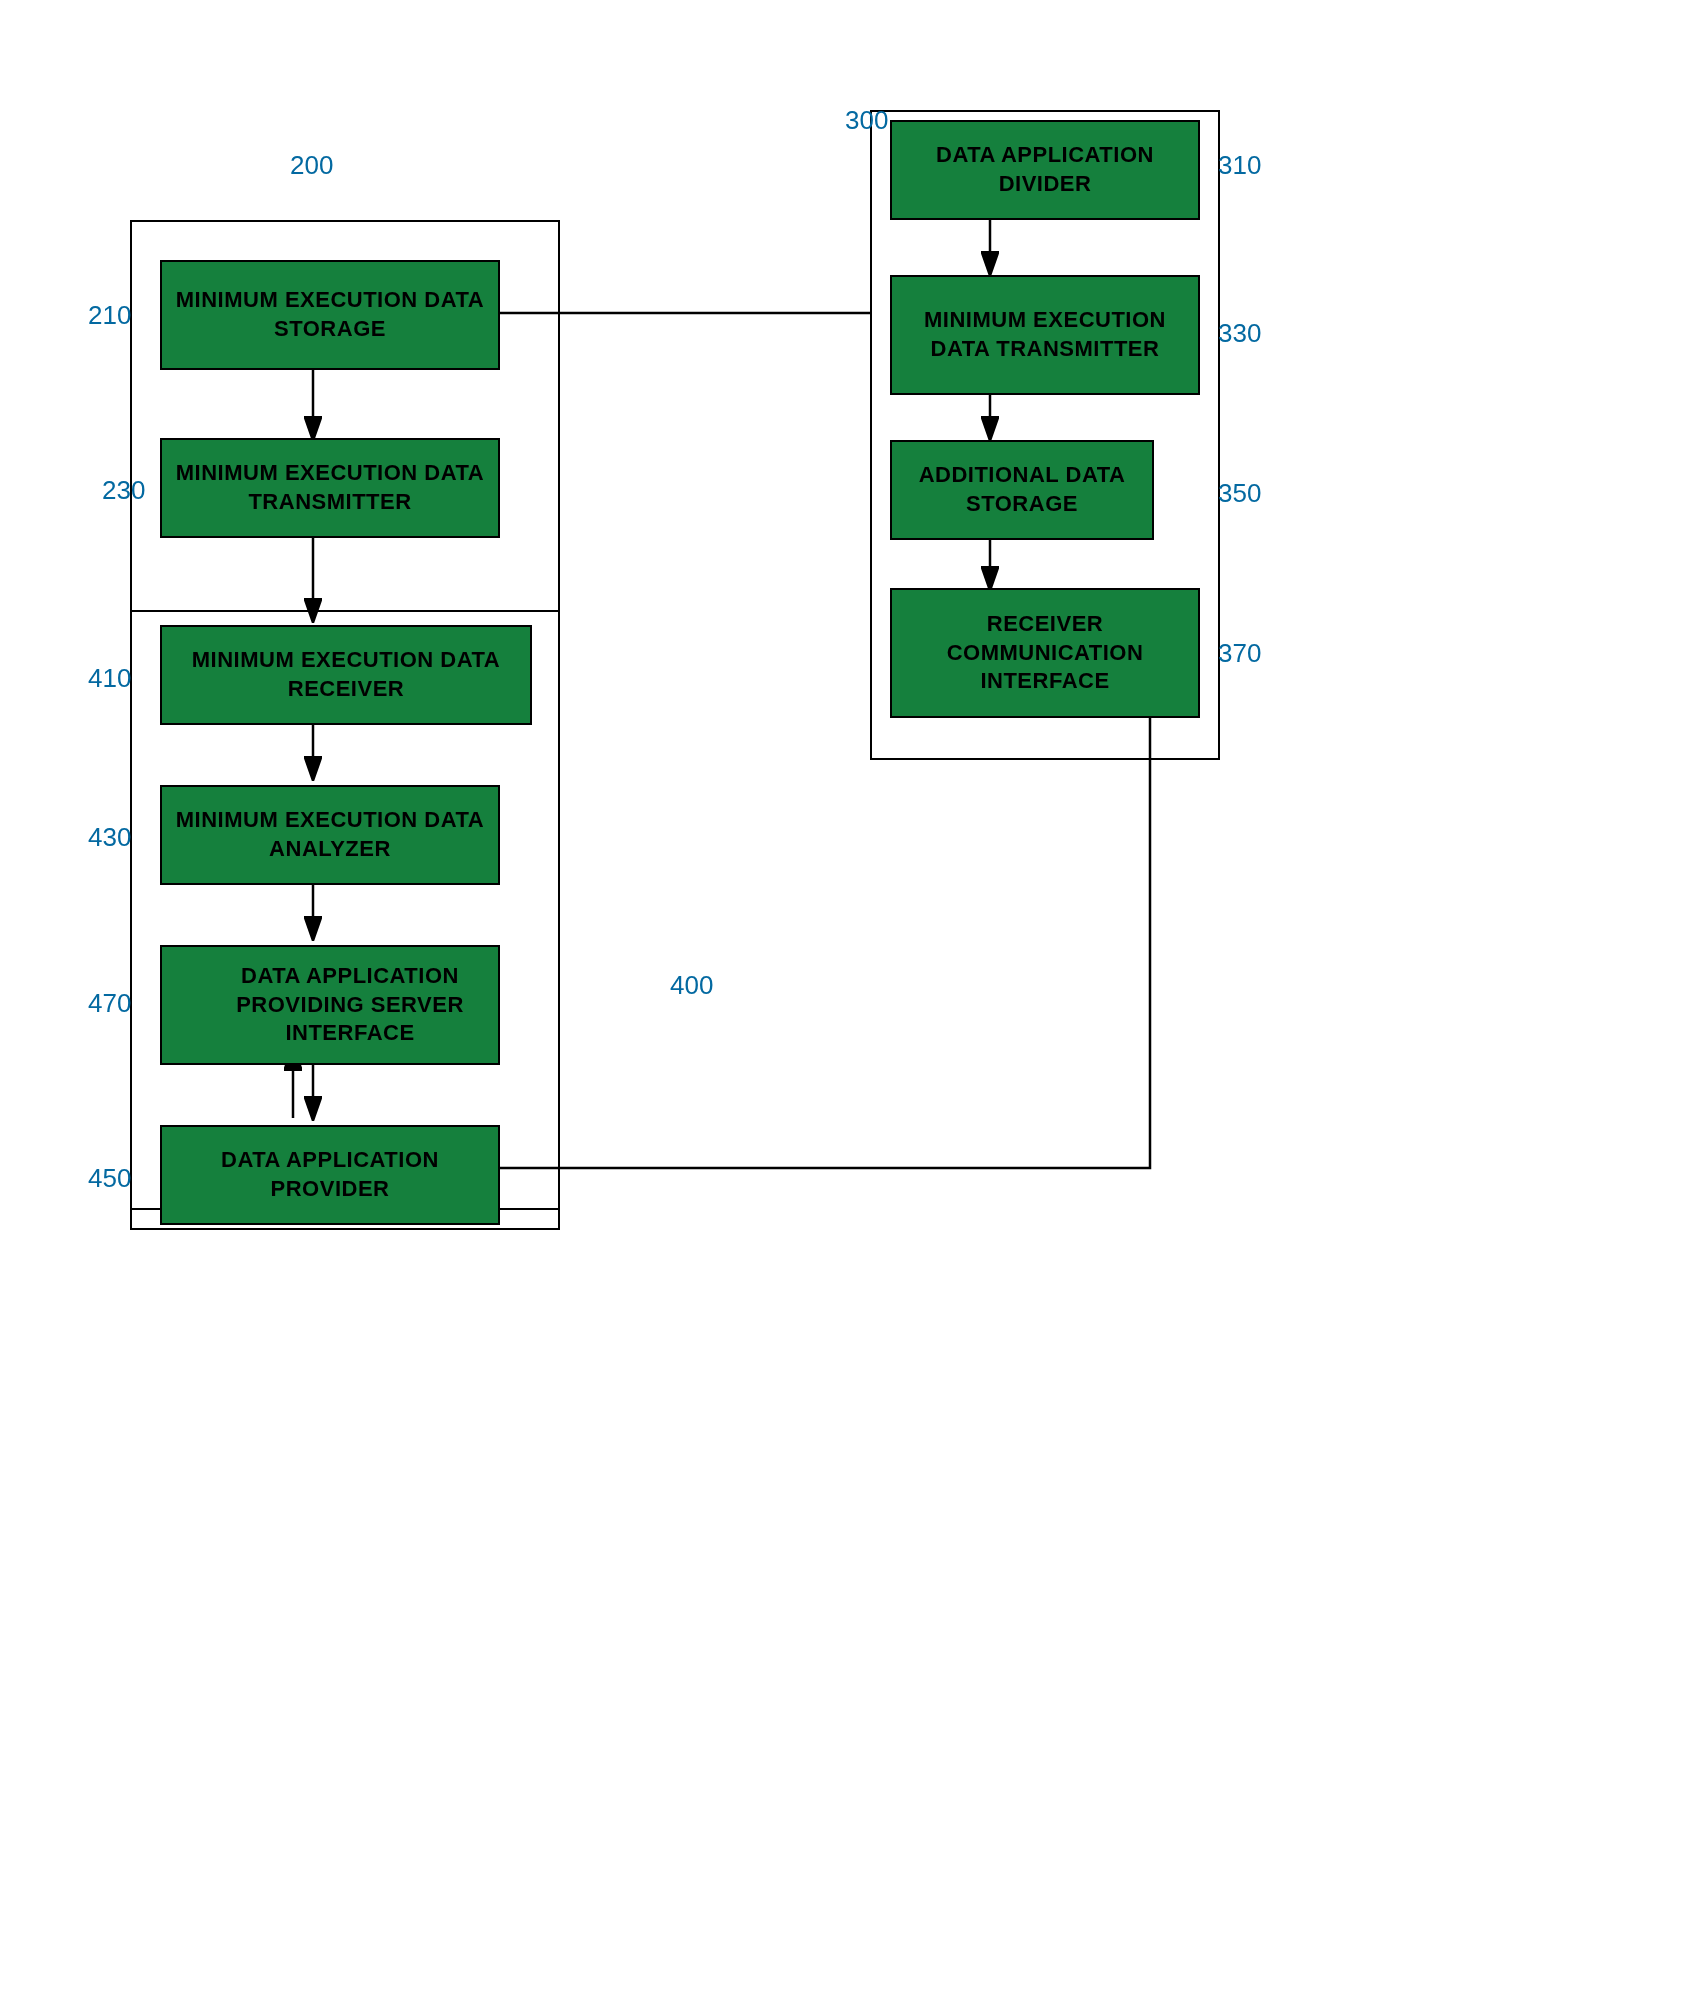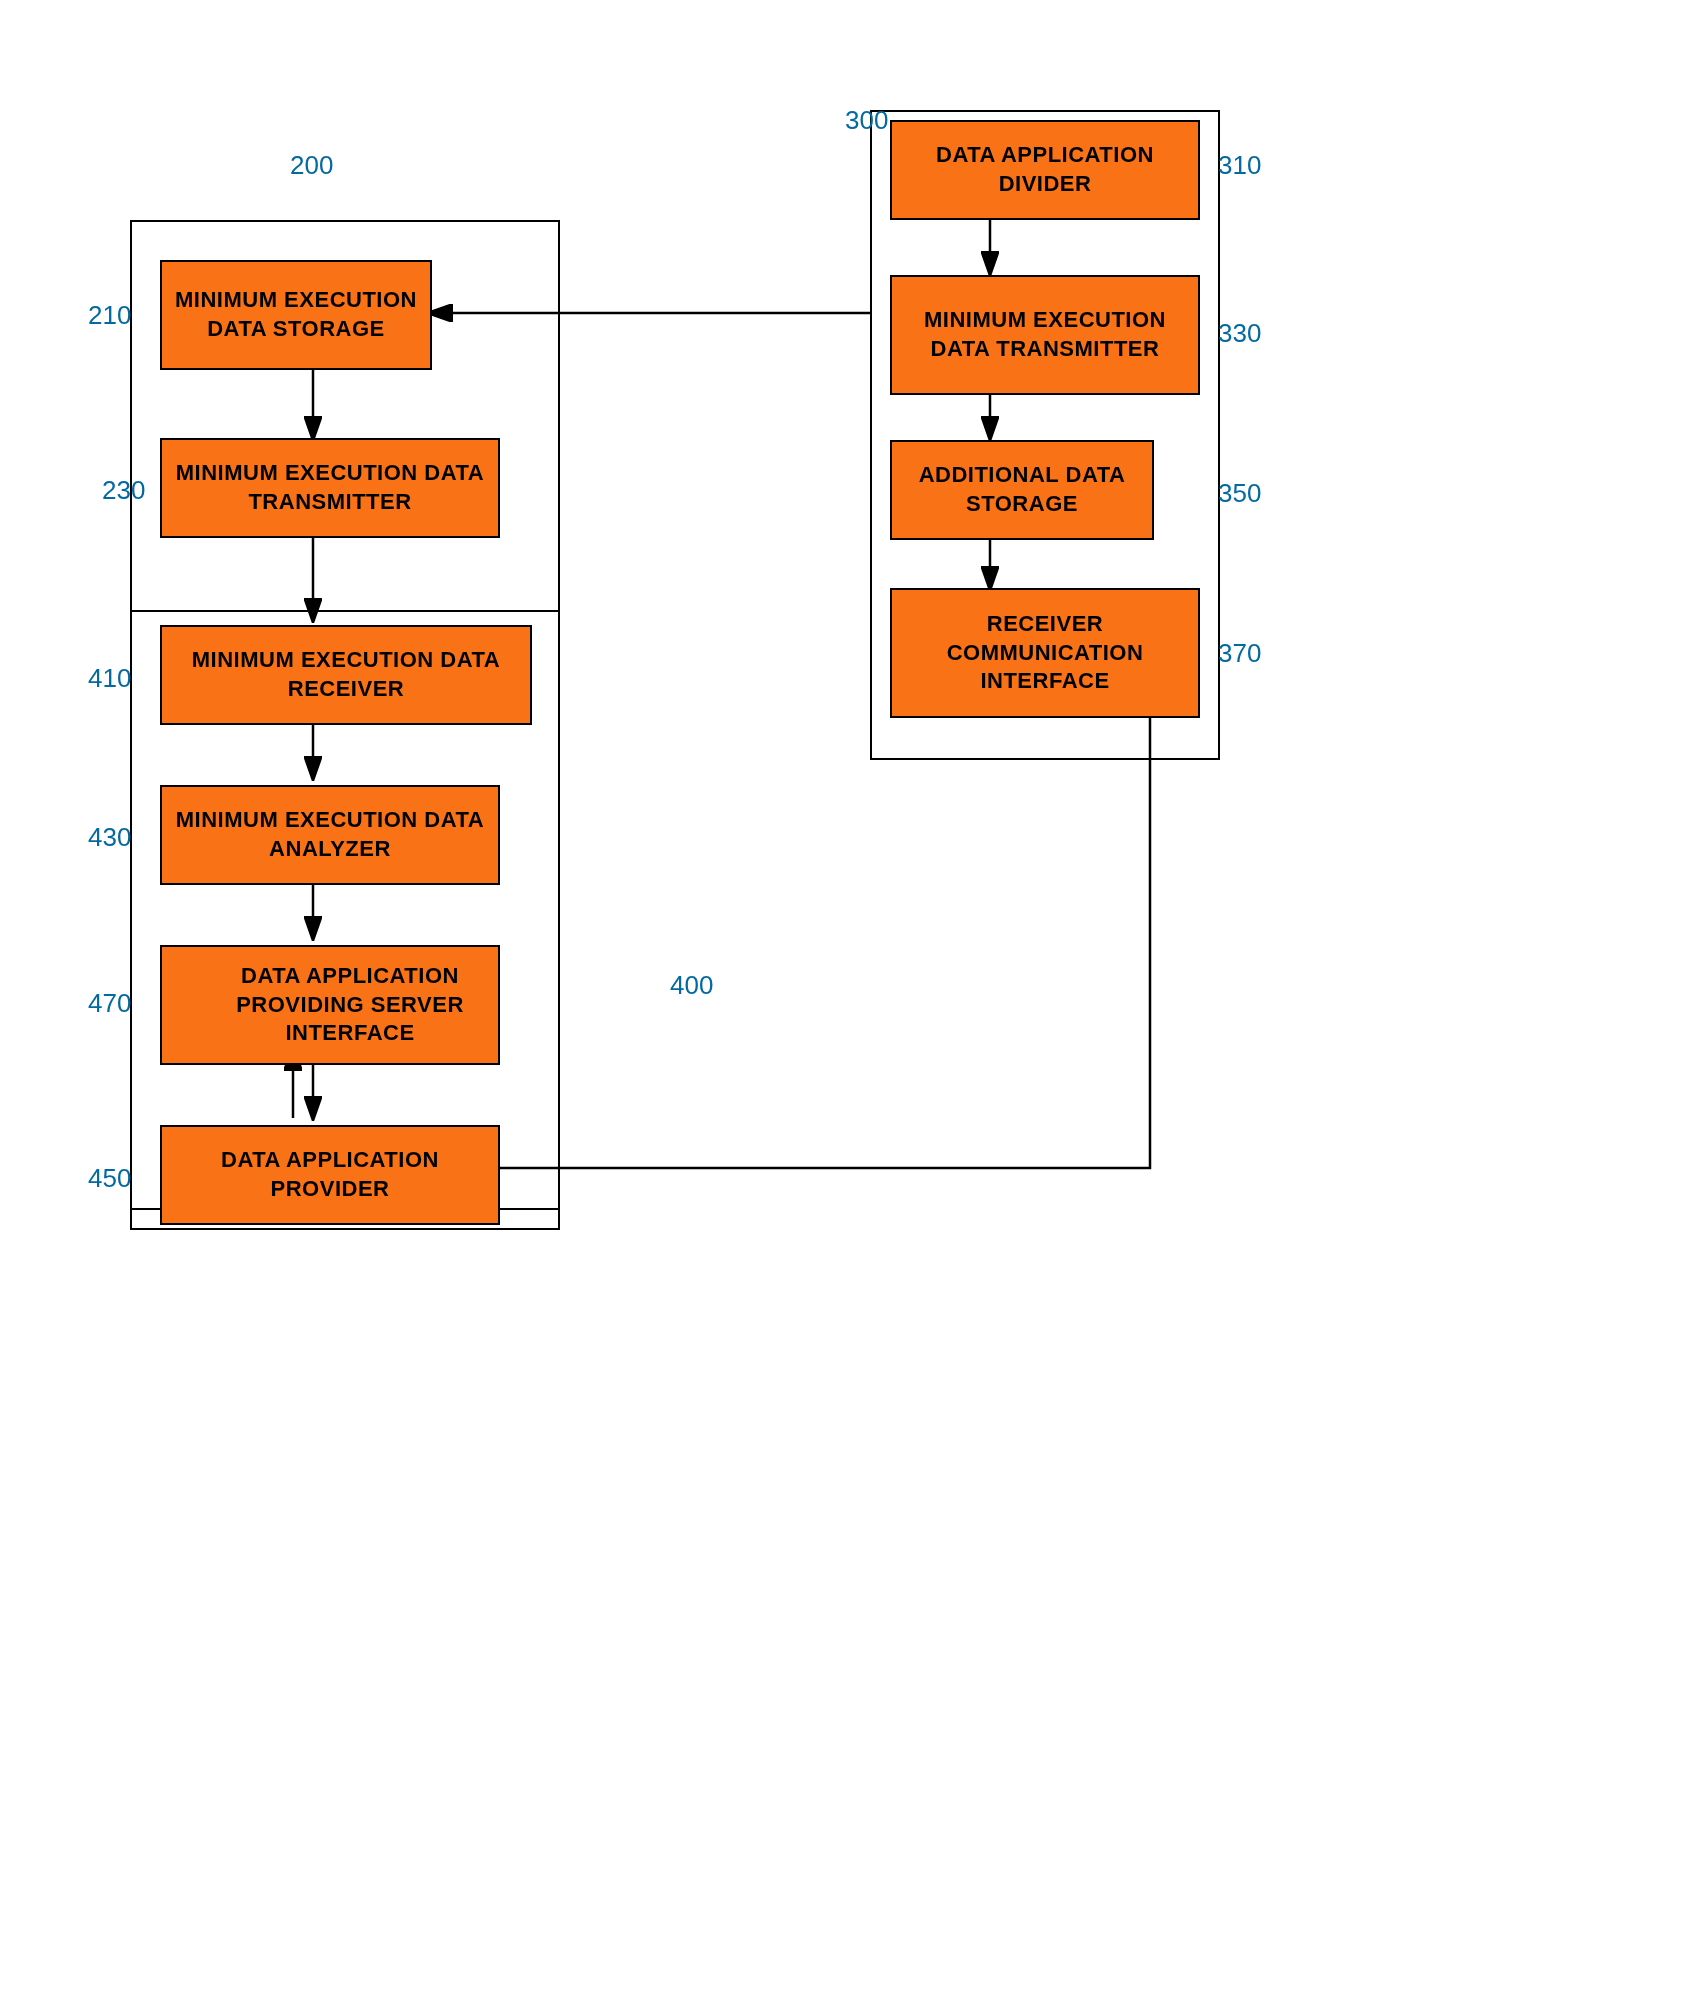--- a/index.html
+++ b/index.html
@@ -14,21 +14,21 @@
     .diagram-container {
       position: absolute;
       top: 50px;
       left: 50px;
       width: 1600px;
       height: 1900px;
     }
     .block {
       position: absolute;
       border: 2.5px solid #000;
-      background: #f97316;
+      background: #15803d;
       display: flex;
       align-items: center;
       justify-content: center;
       text-align: center;
       font-size: 22px;
       font-weight: bold;
       letter-spacing: 0.5px;
       line-height: 1.3;
     }
     .outer-box {
@@ -131,21 +131,21 @@
   </div>
   <div class="label" style="left:1168px; top:428px;">350</div>
 
   <div class="block" style="left:840px; top:538px; width:310px; height:130px;">
     <span>RECEIVER
 COMMUNICATION
 INTERFACE</span>
   </div>
   <div class="label" style="left:1168px; top:588px;">370</div>
 
-  <div class="block" style="left:110px; top:210px; width:272px; height:110px;">
+  <div class="block" style="left:110px; top:210px; width:340px; height:110px;">
     <span>MINIMUM EXECUTION
 DATA STORAGE</span>
   </div>
   <div class="label" style="left:38px; top:250px;">210</div>
 
   <div class="block" style="left:110px; top:388px; width:340px; height:100px;">
     <span>MINIMUM EXECUTION
 DATA TRANSMITTER</span>
   </div>
   <div class="label" style="left:52px; top:425px;">230</div>

